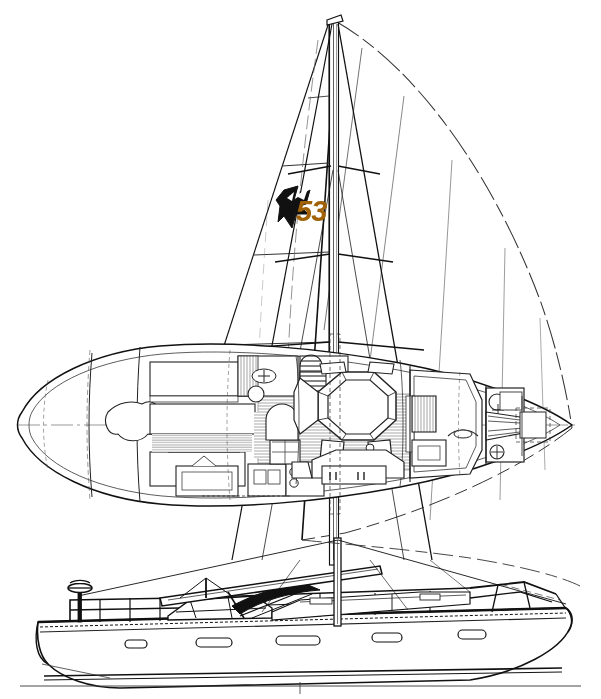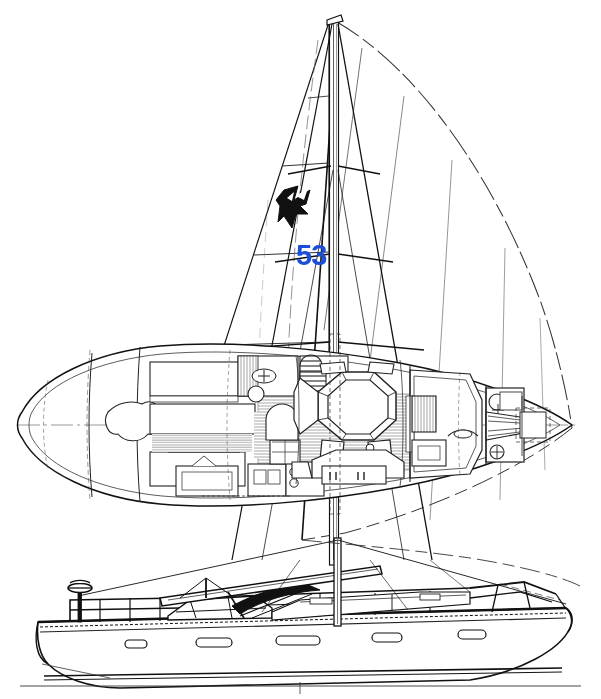--- a/index.html
+++ b/index.html
@@ -1,20 +1,20 @@
 <!DOCTYPE html>
 <html><head>
 <meta charset="utf-8">
 <style>
   html,body{margin:0;padding:0;background:#ffffff;}
   body{width:601px;height:699px;overflow:hidden;
        font-family:"Liberation Sans",sans-serif;}
   #stage{position:relative;width:601px;height:699px;background:#ffffff;}
   #stage svg{position:absolute;left:0;top:0;}
-  .lbl{position:absolute;font-weight:bold;color:#1d4ed8;margin-top:44px;}
+  .lbl{position:absolute;font-weight:bold;font-style:italic;color:#a16207;}
 </style>
 </head>
 <body>
 
 <div id="stage">
 
 <svg width="601" height="699" viewBox="0 0 601 699">
 
   <defs>
     <pattern id="floorlines" width="4" height="3" patternUnits="userSpaceOnUse">

